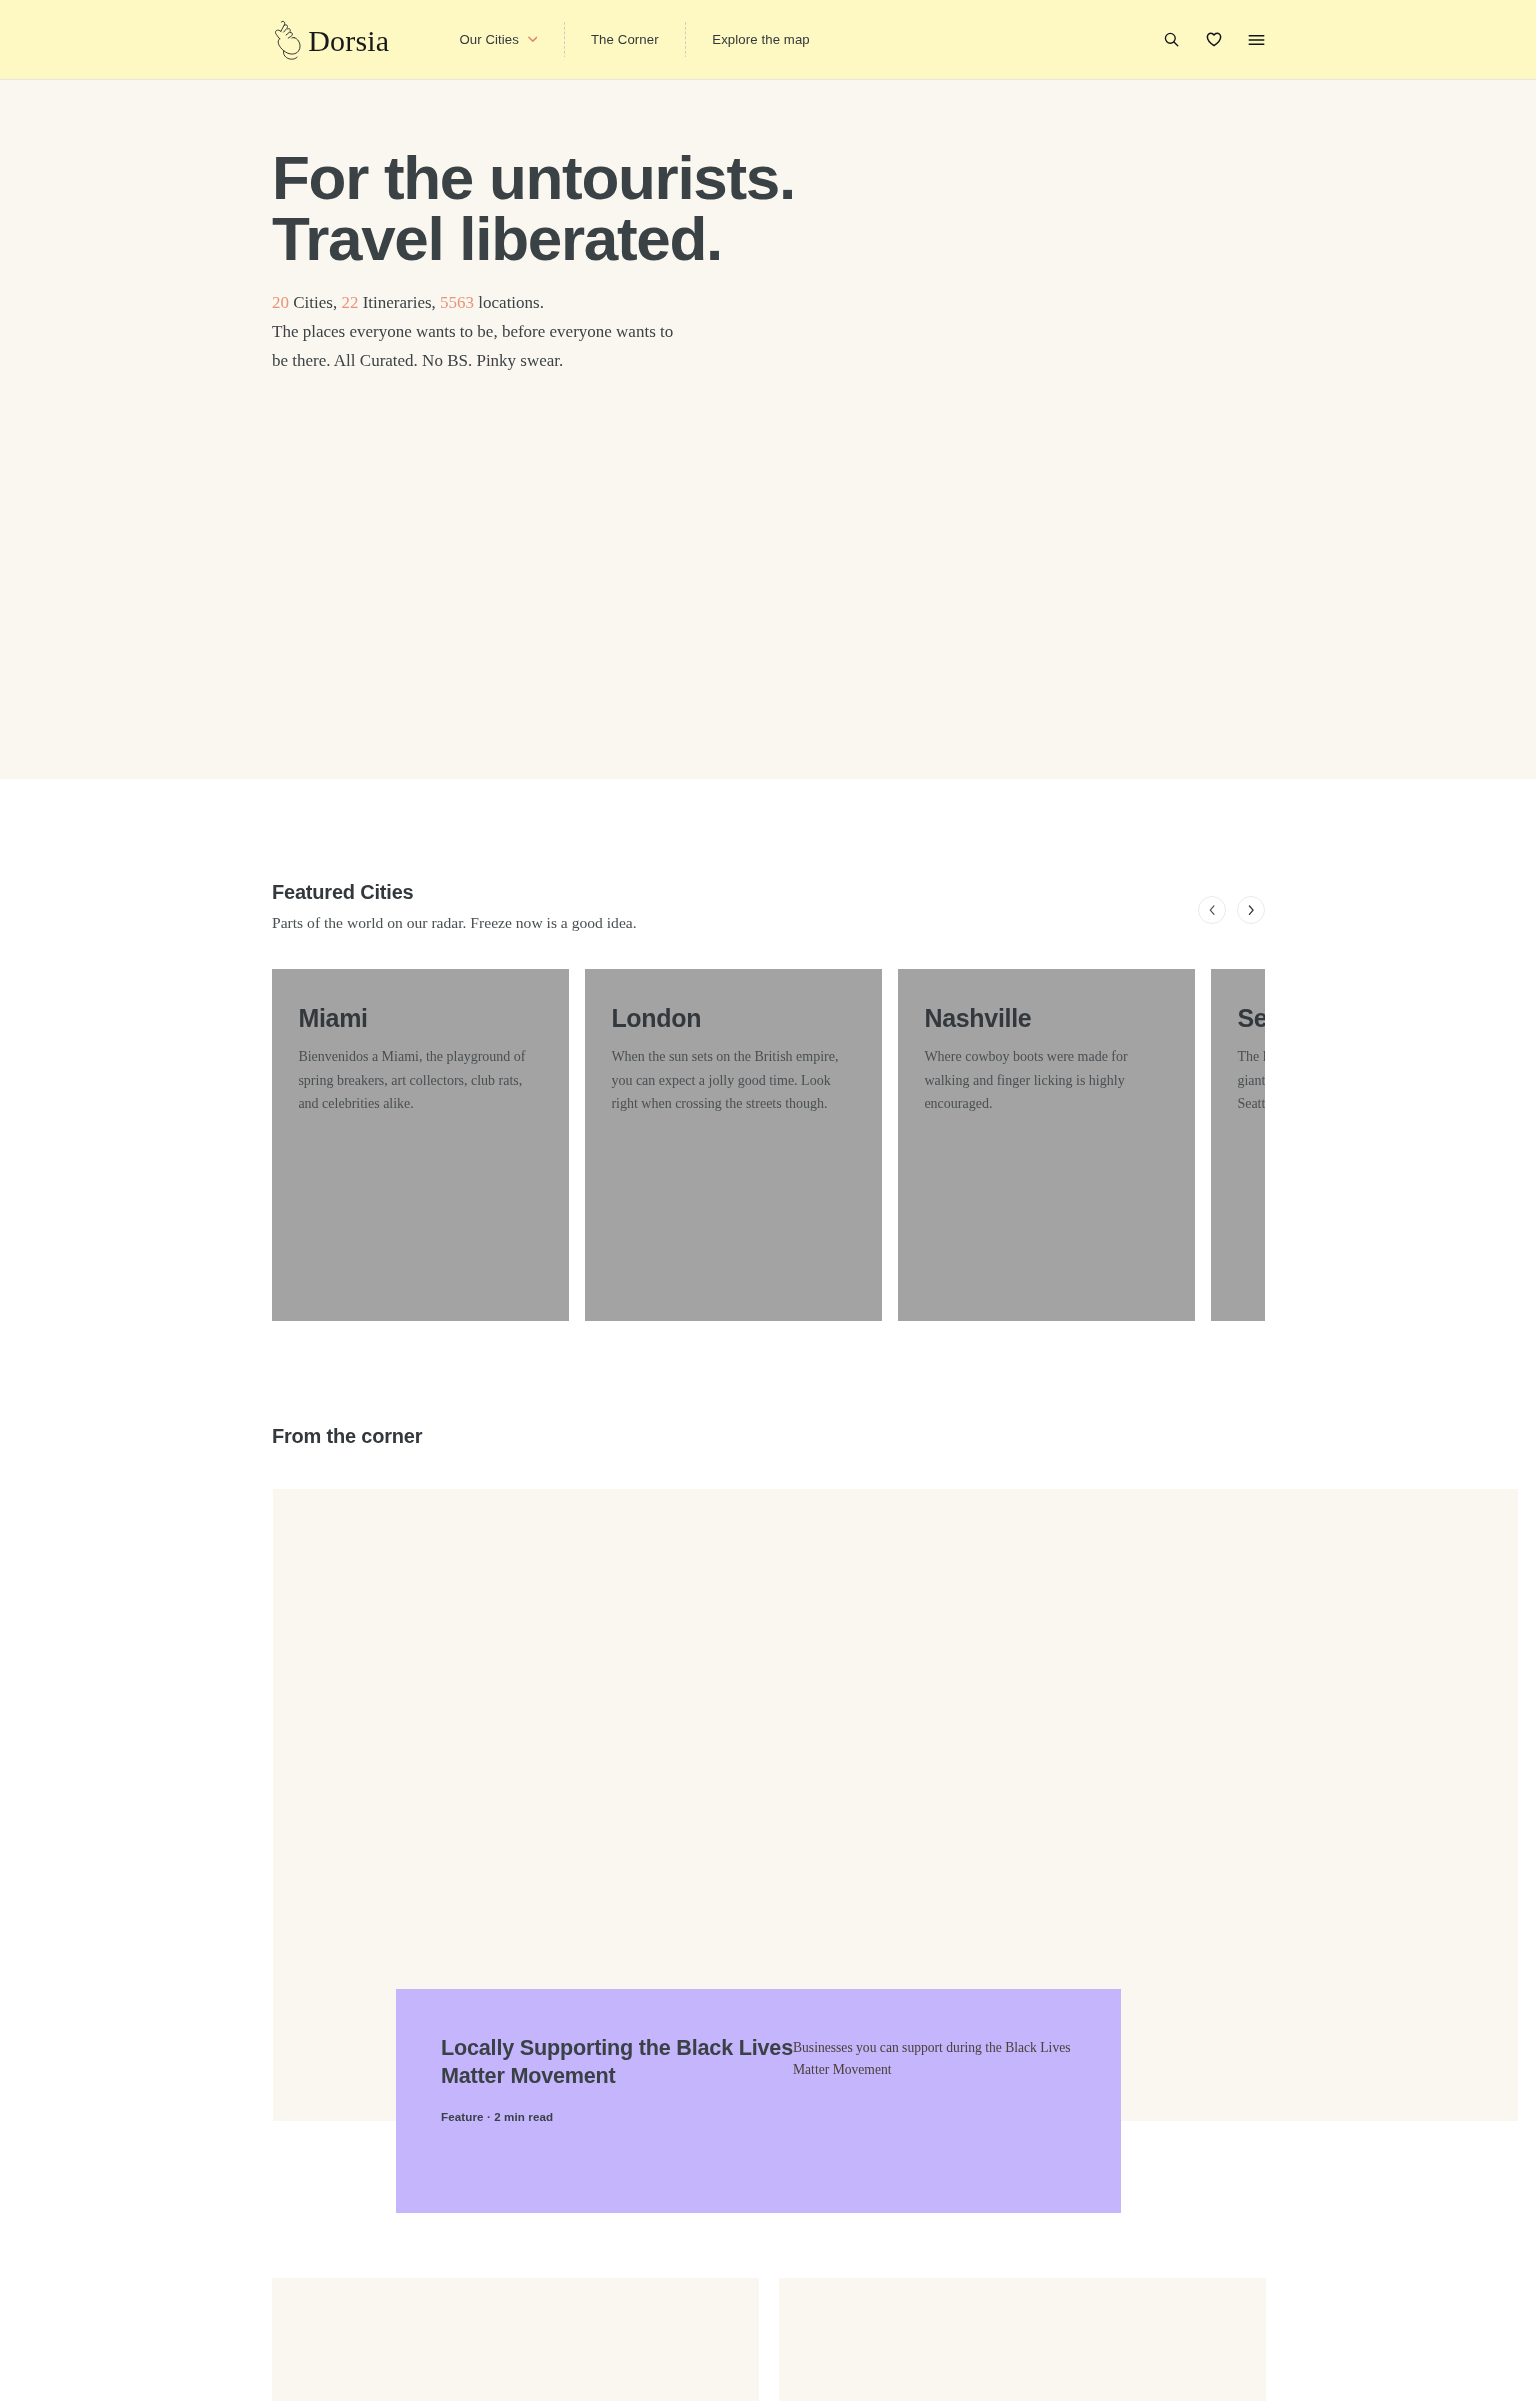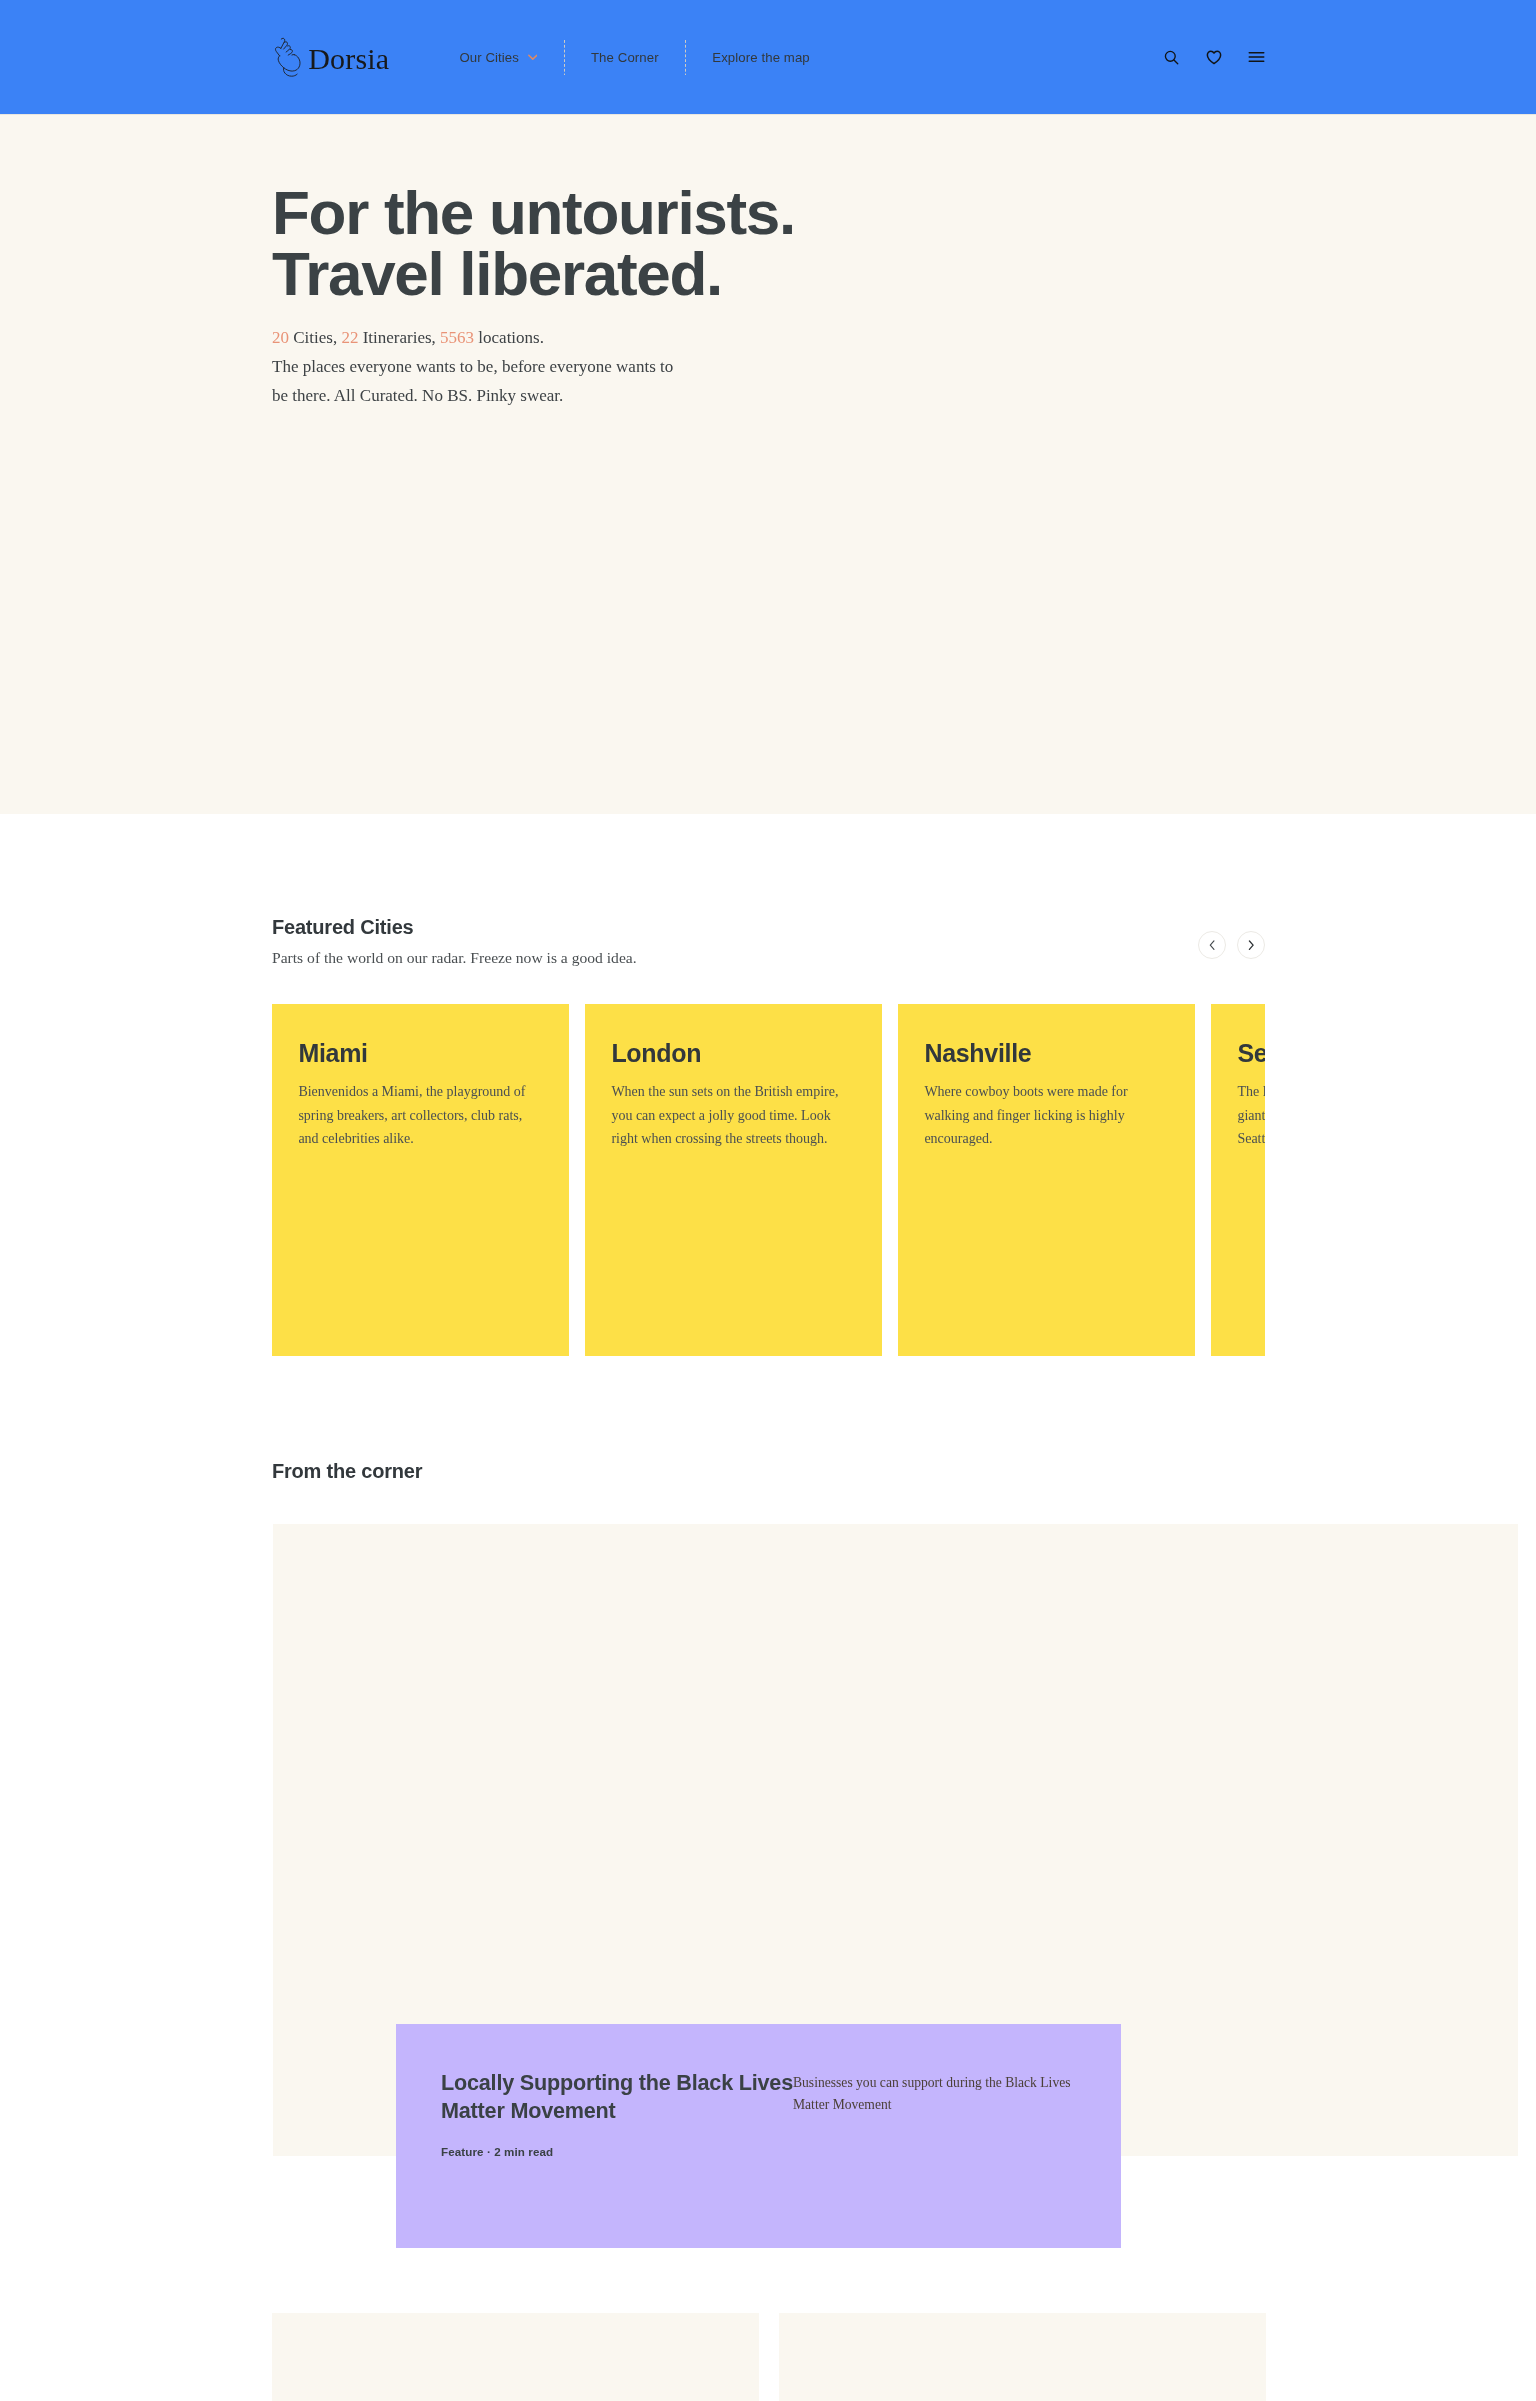--- a/index.html
+++ b/index.html
@@ -11,22 +11,22 @@
   }
 
   body {
     font-family: "Liberation Sans", sans-serif;
     color: #3a4145;
     -webkit-font-smoothing: antialiased;
   }
 
   
   .site-header {
-    height: 115px;
-    background: #3b82f6;
+    height: 80px;
+    background: #fef9c3;
     border-bottom: 0.8px solid #e9e6df;
     display: flex;
     align-items: center;
     position: relative;
     text-align: center;
   }
 
   .header-inner {
     width: 1537px;
     padding: 0 272px 0 272px;
@@ -182,21 +182,21 @@
   
   .city-rail {
     display: flex;
     gap: 16px;
     margin-top: 34px;
     overflow: hidden;
   }
   .city-card {
     flex: 0 0 297px;
     height: 352px;
-    background: #fde047;
+    background: #a3a3a3;
     padding: 35px 26.4px 0 26.4px;
     cursor: pointer;
   }
   .city-name {
     font-size: 25px;
     font-weight: 700;
     letter-spacing: -0.3px;
     color: #32383c;
     margin-bottom: 12.8px;
   }

